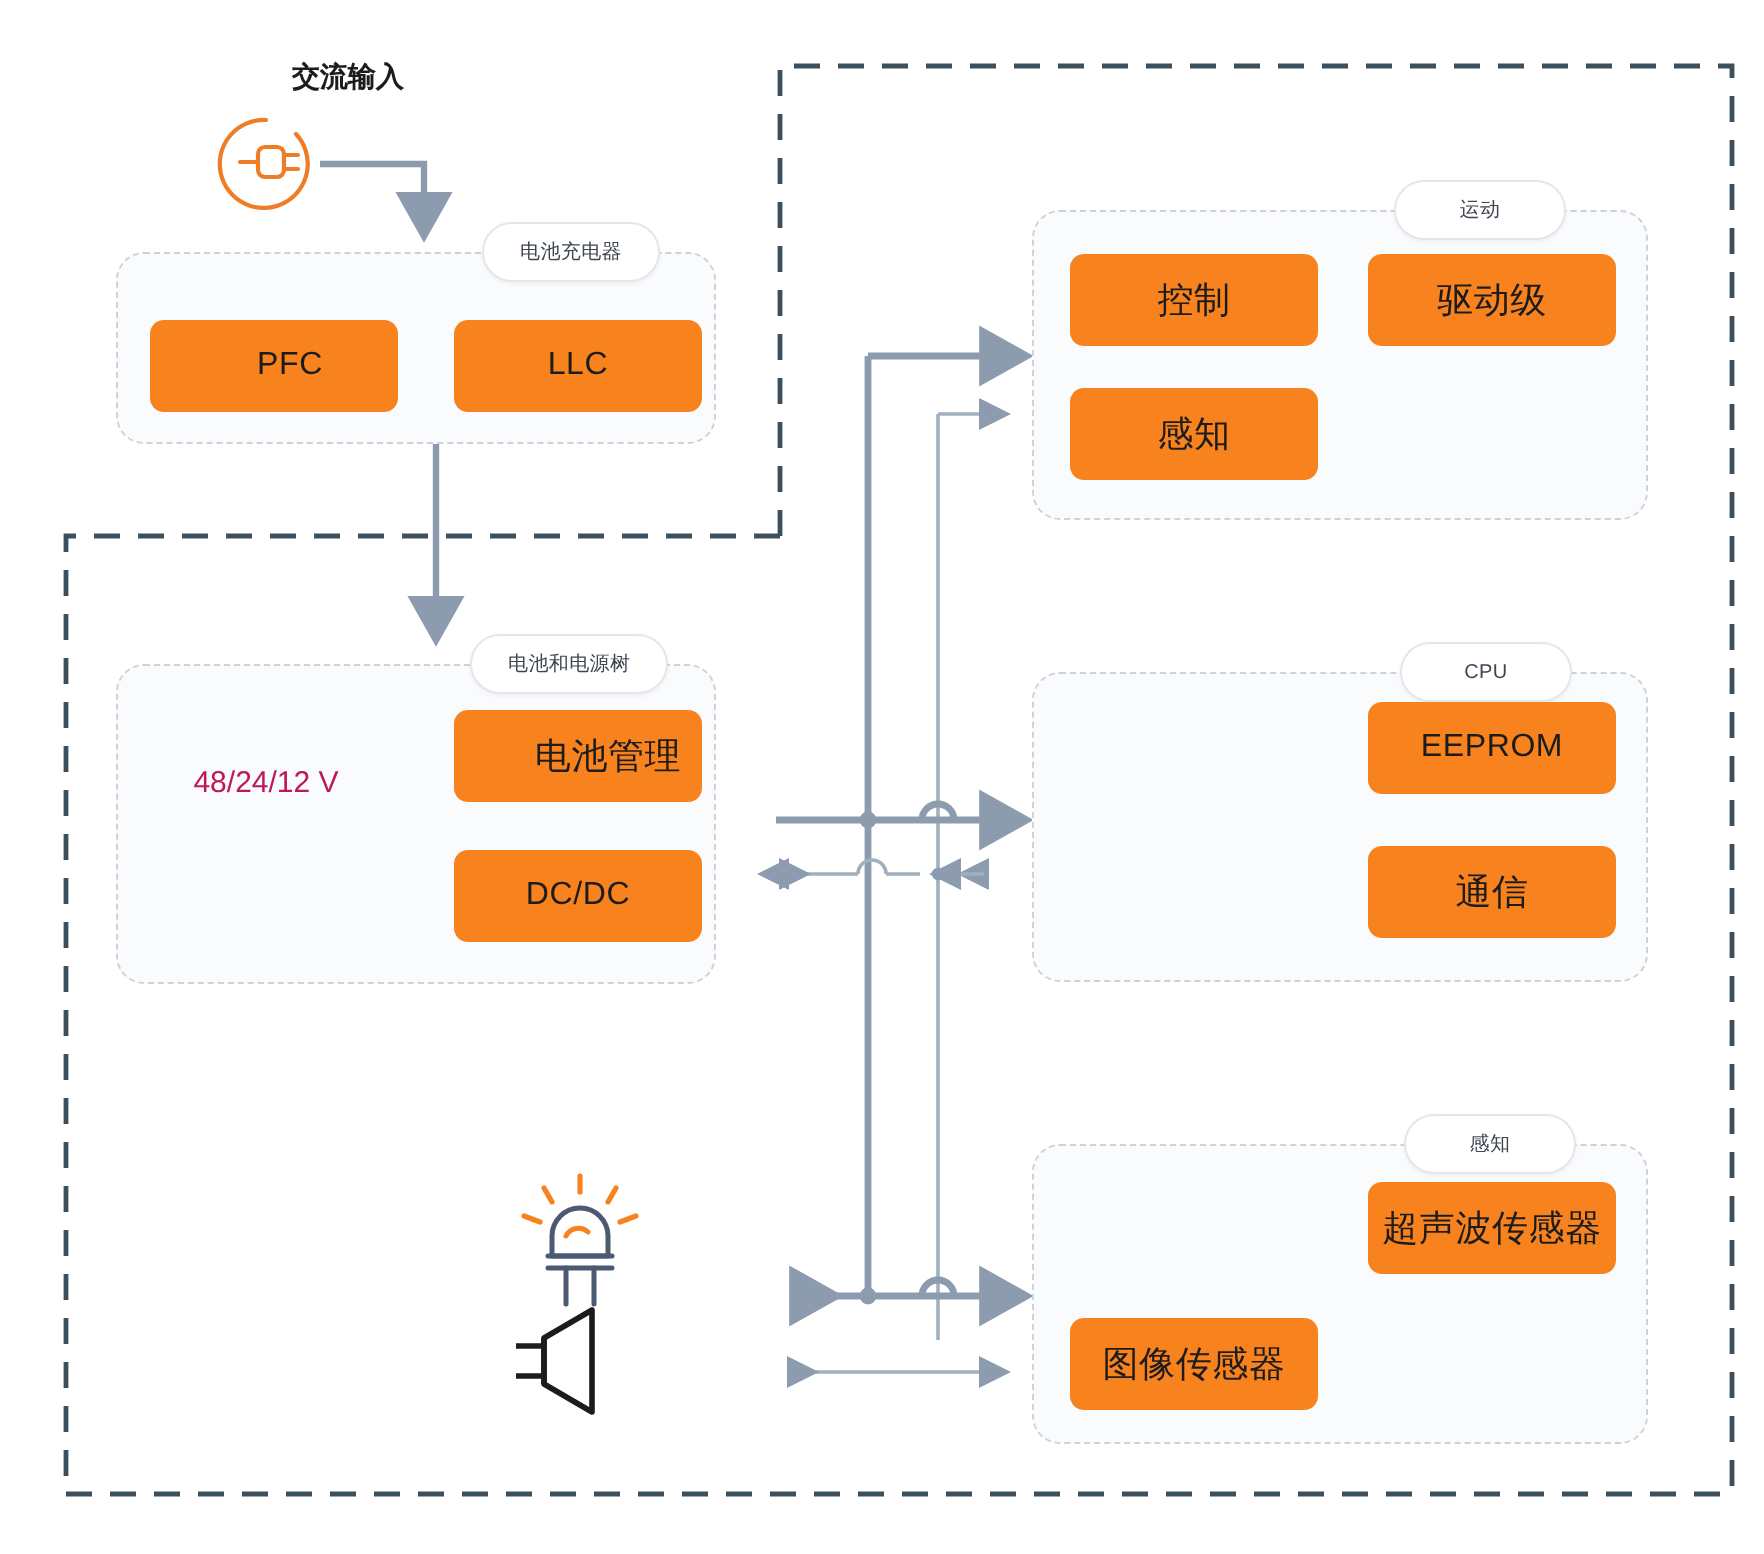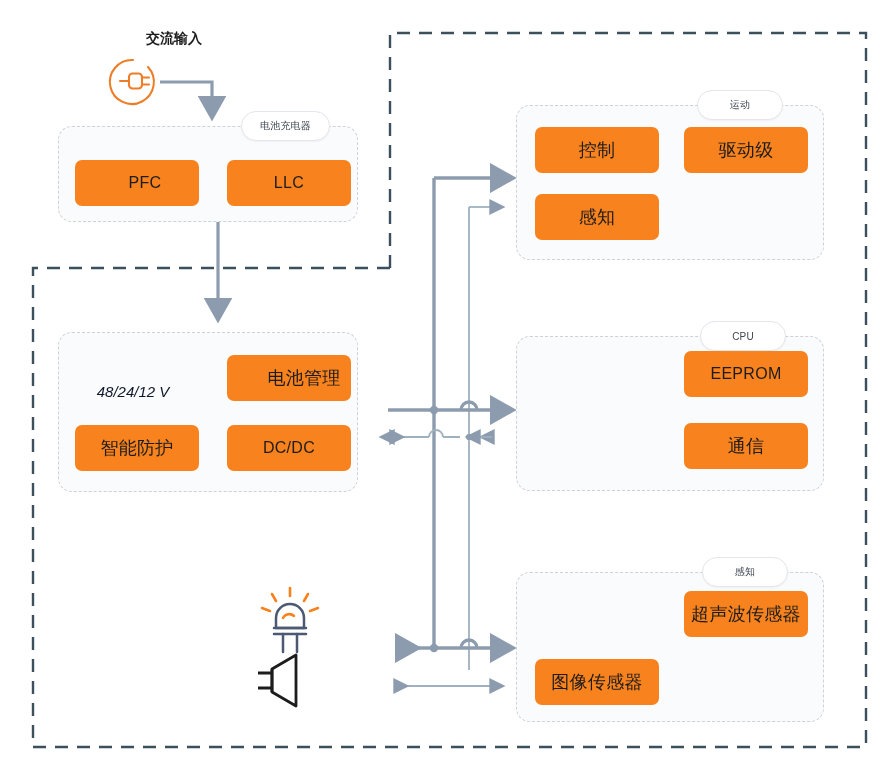--- a/index.html
+++ b/index.html
@@ -68,23 +68,22 @@
     position:absolute;
     font-size:14px;
     color:#1c1c1c;
     font-weight:bold;
     white-space:nowrap;
     margin-left:47px;
   }
   .volt{
     position:absolute;
     font-size:15px;
-    color:#0f172a;
-    white-space:nowrap;
-    font-style:italic;
+    color:#be185d;
+    white-space:nowrap;
   }
 </style>
 </head>
 <body>
 
 <div id="stage">
 
   <svg id="wires" viewBox="0 0 882 777">
     <defs>
       <marker id="ah-thick" markerWidth="9" markerHeight="9" refX="1" refY="4.5" orient="auto" markerUnits="strokeWidth">
@@ -254,22 +253,22 @@
   </div>
 
   <div class="panel" style="left:516px;top:105px;width:308px;height:155px;">
     <div class="panel-chip" style="left:180px;">运动</div>
     <div class="block" style="left:18px;top:21px;width:124px;height:46px;">控制</div>
     <div class="block" style="left:167px;top:21px;width:124px;height:46px;">驱动级</div>
     <div class="block" style="left:18px;top:88px;width:124px;height:46px;">感知</div>
   </div>
 
   <div class="panel" style="left:58px;top:332px;width:300px;height:160px;">
+    <div class="panel-chip" style="left:176px;">电池和电源树</div>
     <div class="block" style="left:168px;top:22px;width:124px;height:46px;padding-left:30px;">电池管理</div>
-    <div class="block" style="left:16px;top:92px;width:124px;height:46px;">智能防护</div>
     <div class="block latin" style="left:168px;top:92px;width:124px;height:46px;">DC/DC</div>
   </div>
 
   <div class="volt" style="left:70px;top:383px;width:126px;text-align:center;">48/24/12 V</div>
 
   <div class="panel" style="left:516px;top:336px;width:308px;height:155px;">
     <div class="panel-chip" style="left:183px;">CPU</div>
     <div class="block latin" style="left:167px;top:14px;width:124px;height:46px;">EEPROM</div>
     <div class="block" style="left:167px;top:86px;width:124px;height:46px;">通信</div>
   </div>

